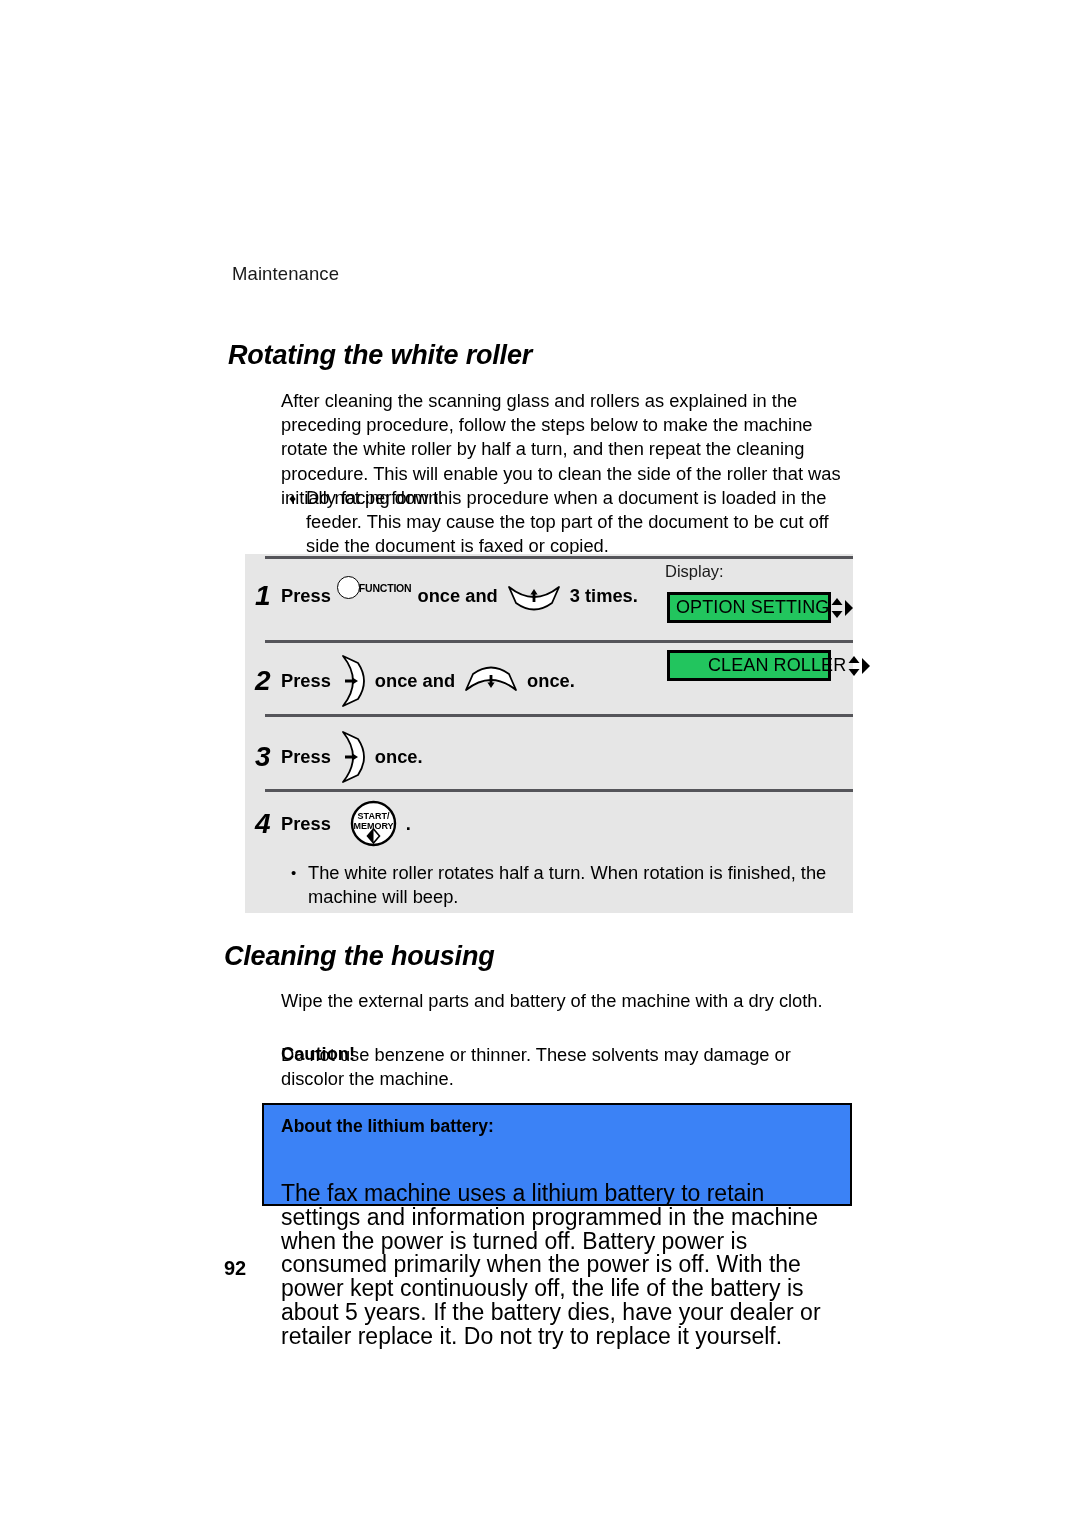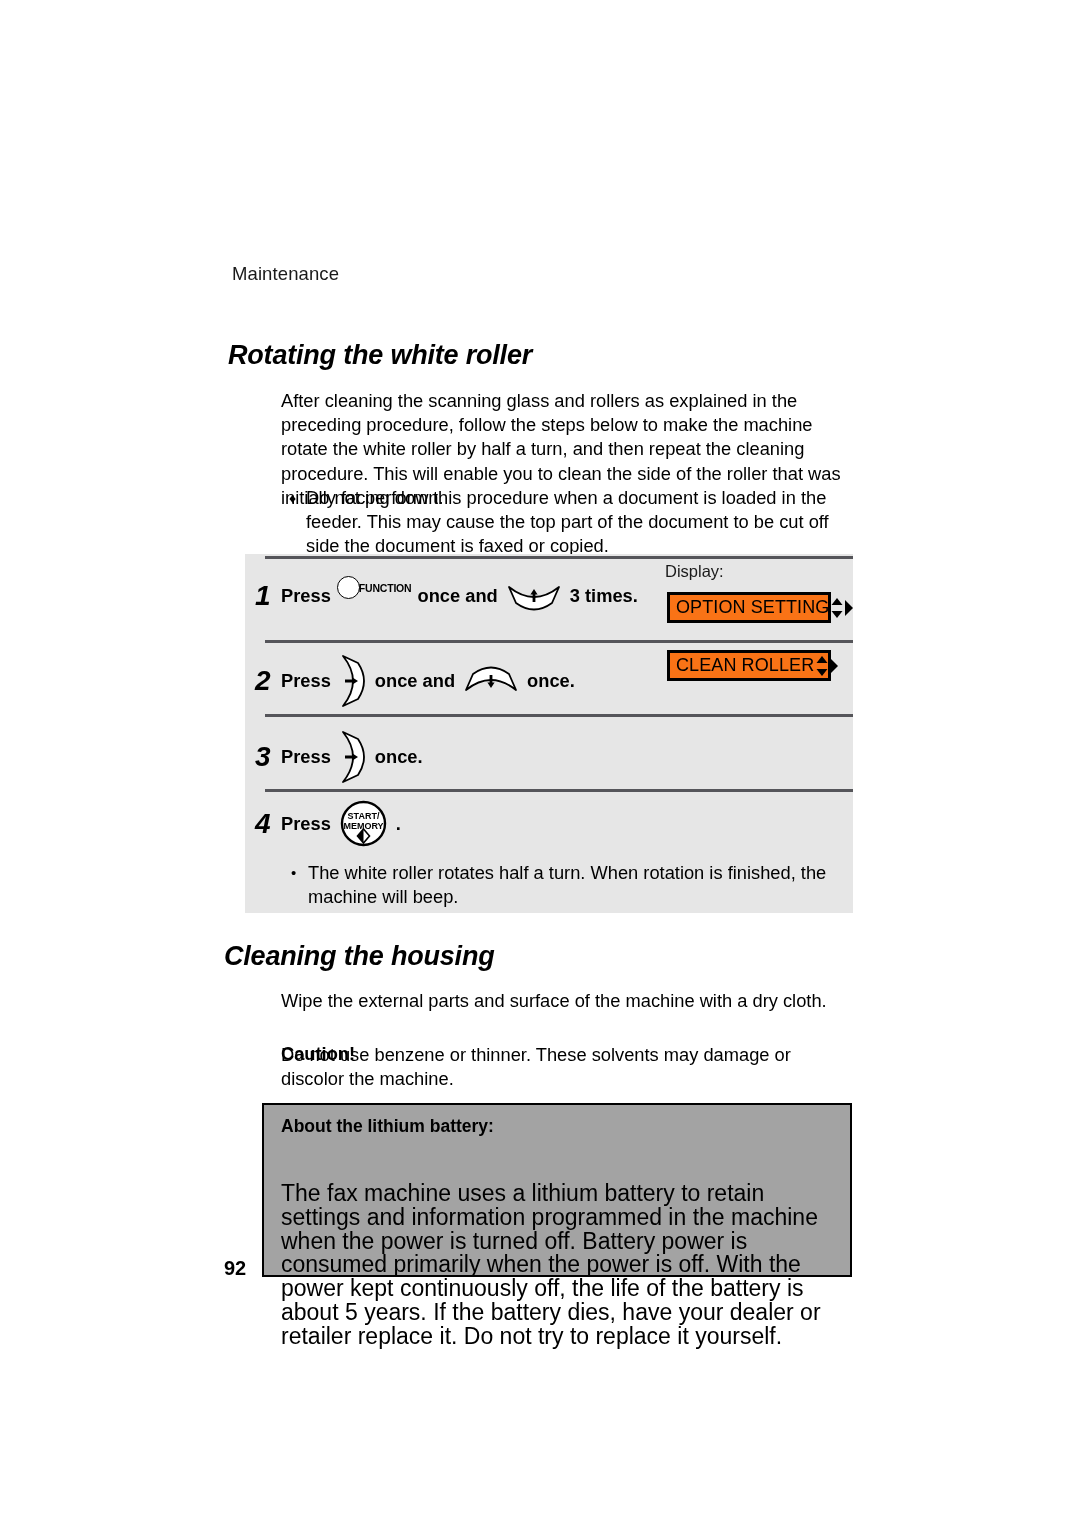--- a/index.html
+++ b/index.html
@@ -157,46 +157,46 @@
     margin: 0 5px;
     vertical-align: middle;
   }
   .key-arrow svg { display: block; }
 
   .key-start {
     display: inline-block;
     position: relative;
     width: 47px;
     height: 47px;
-    margin: 0 5px 0 9px;
+    margin: 0 5px 0 19px;
     vertical-align: middle;
   }
   .key-start svg { display: block; }
 
   
   #display-label {
     position: absolute;
     left: 420px;
     top: 8px;
     font-size: 16.5px;
     font-weight: normal;
     color: #1a1a1a;
   }
   .lcd {
     position: absolute;
     border: 3px solid #000;
-    background: #f97316;
+    background: #22c55e;
     height: 31px;
     width: 164px;
     display: flex;
     align-items: center;
     box-sizing: border-box;
   }
   #lcd-1 { left: 422px; top: 38px; }
-  #lcd-2 { left: 422px; top: 96px; }
+  #lcd-2 { left: 422px; top: 96px; padding-left: 32px; }
   .lcd-text {
     font-size: 18px;
     letter-spacing: 0.1px;
     padding-left: 6px;
     flex: 1 1 auto;
     white-space: nowrap;
   }
   .lcd-arrows {
     flex: 0 0 auto;
     display: flex;
@@ -243,23 +243,23 @@
     top: 1035px;
     width: 560px;
   }
 
   
   #battery-box {
     position: absolute;
     left: 262px;
     top: 1095px;
     width: 590px;
-    height: 174px;
+    height: 103px;
     border: 2px solid #000;
-    background: #a3a3a3;
+    background: #3b82f6;
     box-sizing: border-box;
   }
   #battery-title {
     position: absolute;
     left: 17px;
     top: 11px;
     font-size: 17.5px;
     font-weight: bold;
   }
   #battery-body {
@@ -406,21 +406,21 @@
     <div id="panel-result">
       <div class="bullet-row">
         <span class="bullet-glyph">•</span>
         <span class="bullet-body">The white roller rotates half a turn. When rotation is finished, the machine will beep.</span>
       </div>
     </div>
   </div>
 
   <div class="section-heading" id="heading-cleaning">Cleaning the housing</div>
 
-  <div class="body-text" id="wipe-paragraph">Wipe the external parts and surface of the machine with a dry cloth.</div>
+  <div class="body-text" id="wipe-paragraph">Wipe the external parts and battery of the machine with a dry cloth.</div>
 
   <div id="caution-label">Caution!</div>
 
   <div class="body-text" id="caution-paragraph">Do not use benzene or thinner. These solvents may damage or discolor the machine.</div>
 
   <div id="battery-box">
     <div id="battery-title">About the lithium battery:</div>
     <div id="battery-body"> The fax machine uses a lithium battery to retain settings and information programmed in the machine when the power is turned off. Battery power is consumed primarily when the power is off. With the power kept continuously off, the life of the battery is about 5 years. If the battery dies, have your dealer or retailer replace it. Do not try to replace it yourself.</div>
   </div>
 

